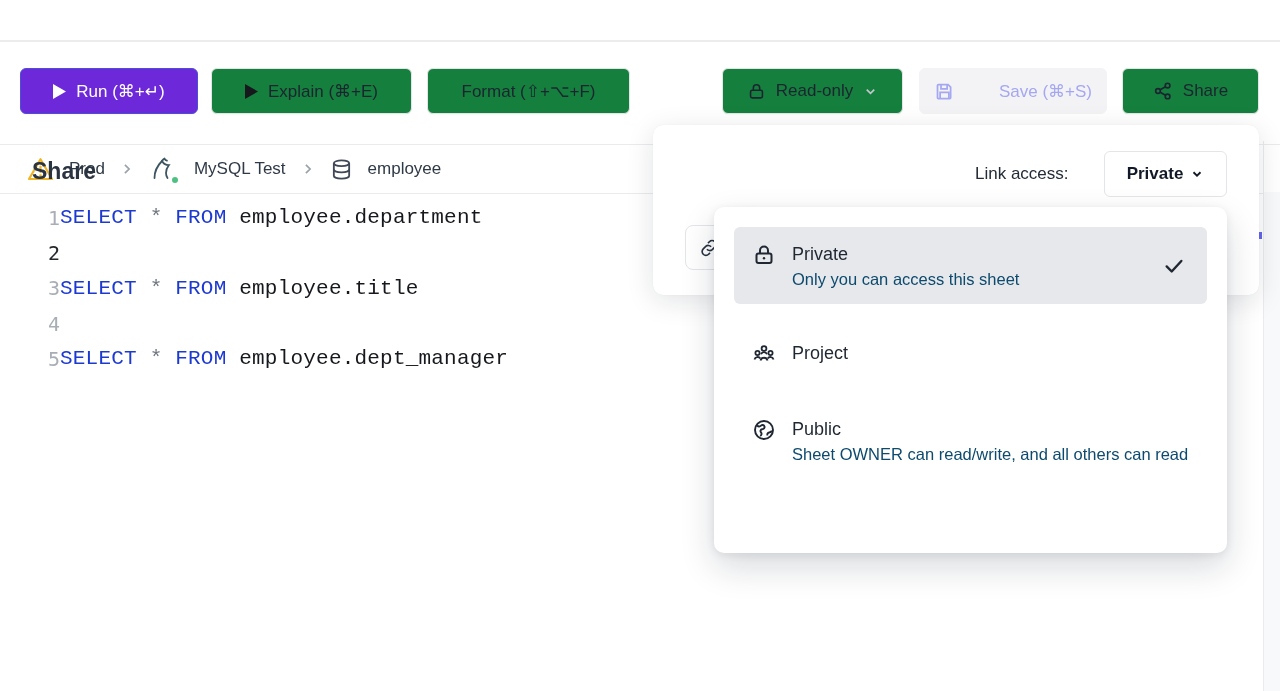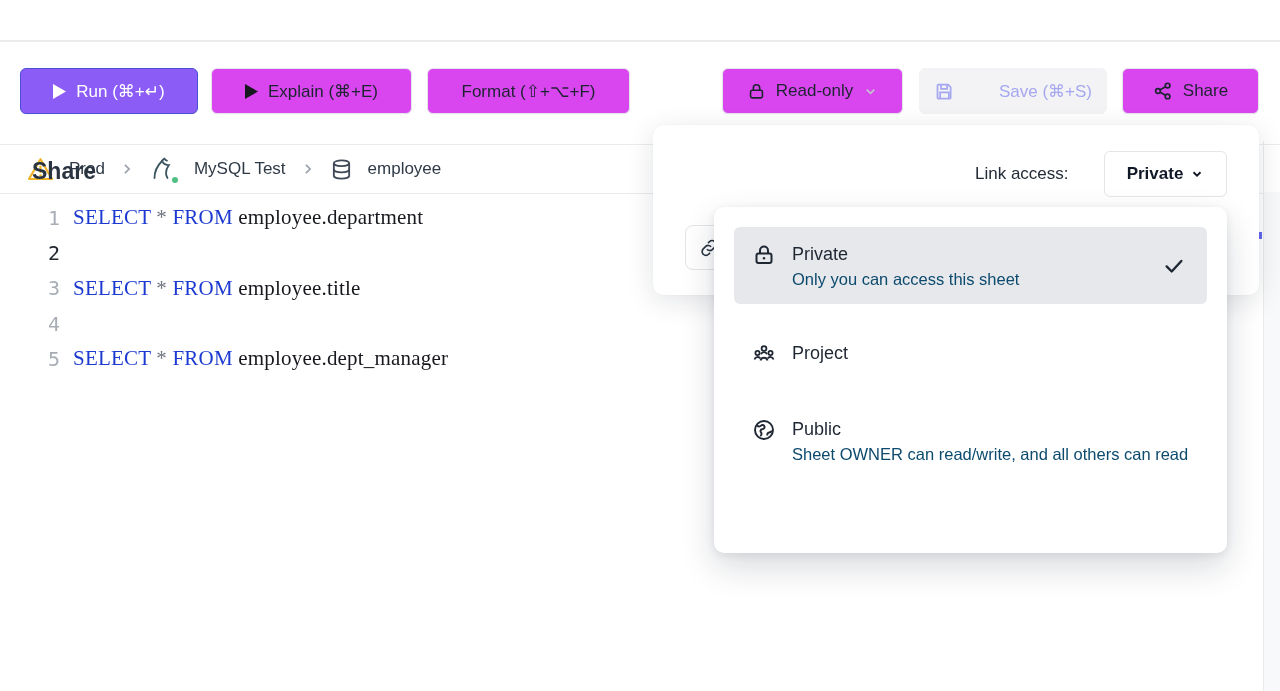--- a/index.html
+++ b/index.html
@@ -4,23 +4,23 @@
 <style>
   * { margin:0; padding:0; box-sizing:border-box; }
   body { background:#fff; font-family:"Liberation Sans", sans-serif; }
   .app { position:relative; width:1280px; height:691px; background:#fff; overflow:hidden; }
 
   
   .top-divider { position:absolute; top:40px; left:0; width:100%; height:2px; background:#ebecee; }
 
   
   .btn { position:absolute; top:68px; height:46px; display:flex; align-items:center; justify-content:center;
-         gap:10px; border:1px solid #e3e5e9; border-radius:6px; background:#d946ef; color:#1c2430;
+         gap:10px; border:1px solid #e3e5e9; border-radius:6px; background:#15803d; color:#1c2430;
          font-size:17px; cursor:pointer; box-shadow:0 1px 2px rgba(0,0,0,.03); }
-  .btn-run { left:20px; width:178px; background:#8b5cf6; border-color:#4a50d4; color:#fff; font-weight:500; }
+  .btn-run { left:20px; width:178px; background:#6d28d9; border-color:#4a50d4; color:#fff; font-weight:500; }
   .btn-explain { left:211px; width:201px; }
   .btn-format { left:427px; width:203px;text-align:right; }
   .btn-readonly { left:722px; width:181px; }
   .btn-save { left:919px; width:188px; background:#f3f3f6; border-color:#f3f3f6; color:#a5a7f1; box-shadow:none;gap:44px; }
   .btn-share { left:1122px; width:137px; }
   .play { width:13px; height:15px; display:inline-block; }
   .ic { display:inline-flex; align-items:center; justify-content:center; }
 
   
   .crumb-row { position:absolute; top:144px; left:0; width:100%; height:50px;
@@ -35,21 +35,21 @@
   
   .right-divider { position:absolute; left:1263px; top:141px; width:1px; height:550px; background:#eaebed; z-index:1; }
   .right-gutter { position:absolute; left:1264px; top:192px; width:16px; height:499px; background:#f8f9fa; z-index:1; }
   .mini-accent { position:absolute; left:1256px; top:232px; width:6px; height:7px; background:#6366f1; z-index:2; }
 
   
   .editor { position:absolute; top:200px; left:0; width:650px; }
   .code-line { display:flex; align-items:center; height:35.3px; white-space:pre; }
   .ln { width:60px; text-align:right; font-family:"DejaVu Sans Mono", monospace; font-size:20px; color:#a9aeb6; }
   .ln.active { color:#23272e; }
-  .code { margin-left:13px; font-family:Liberation Serif, serif; font-size:21px; letter-spacing:.2px; }
+  .code { font-family:Liberation Mono, monospace; font-size:21px; letter-spacing:.2px; }
   .tok-keyword { color:#1c39d1; }
   .tok-operator { color:#6f7680; }
   .tok-plain { color:#16181d; }
 
   
   .share-popup { position:absolute; left:653px; top:125px; width:606px; height:170px; background:#fff;
                  border-radius:10px; box-shadow:0 6px 28px rgba(15,23,42,.12), 0 0 1px rgba(0,0,0,.08); z-index:5; }
   .share-title { position:absolute; left:32px; top:158px; font-size:23px; font-weight:600; color:#2a3340; z-index:6; }
   .link-access-label { position:absolute; left:975px; top:164px; font-size:17px; color:#242c38; z-index:6; }
   .access-btn { position:absolute; left:1104px; top:151px; width:123px; height:46px; background:#fff;

